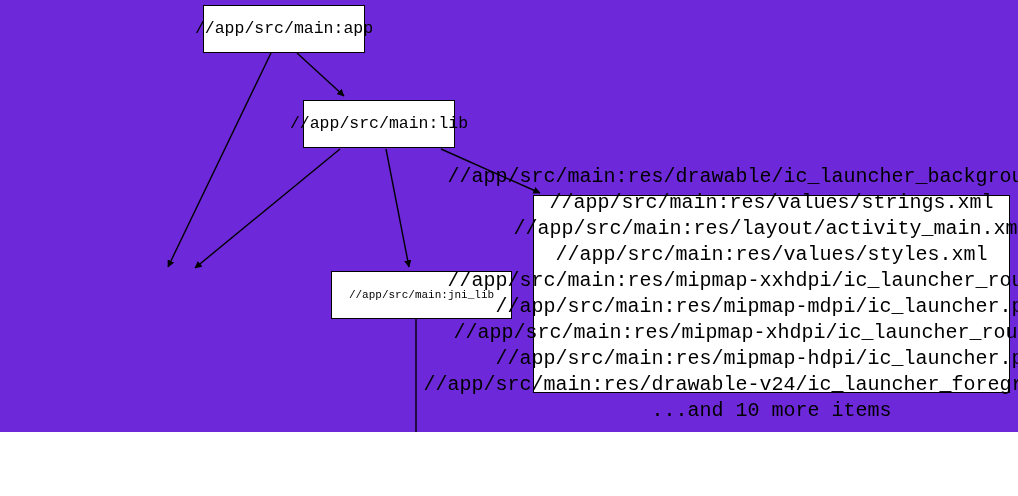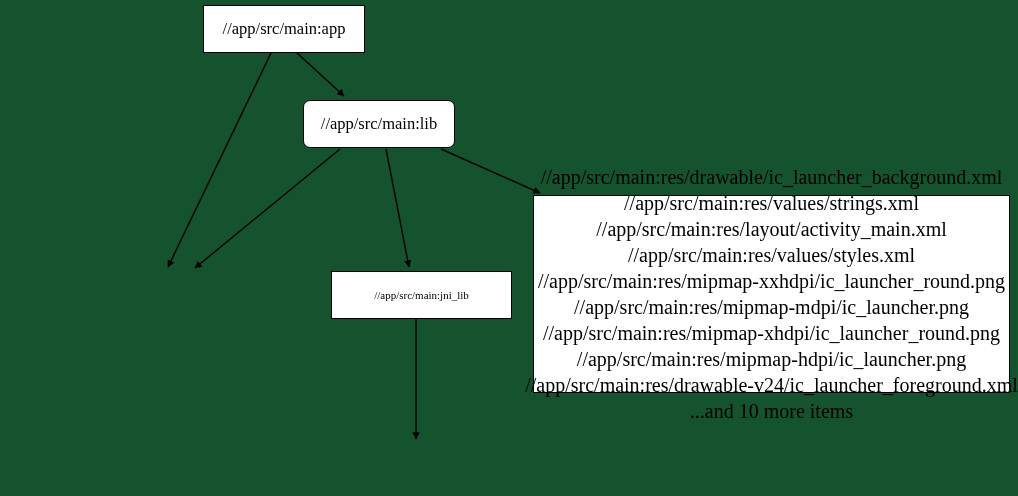--- a/index.html
+++ b/index.html
@@ -4,24 +4,24 @@
 <title>Dependency Graph</title>
 <style>
   html, body {
     margin: 0;
     padding: 0;
     background: #ffffff;
   }
   #canvas {
     position: relative;
     width: 1018px;
-    height: 496px;
-    background: #14532d;
+    height: 432px;
+    background: #6d28d9;
     overflow: hidden;
-    font-family: Liberation Serif, serif;
+    font-family: Liberation Mono, monospace;
   }
   #edge-layer {
     position: absolute;
     left: 0;
     top: 0;
     width: 1018px;
     height: 496px;
     pointer-events: none;
   }
   .node {
@@ -37,21 +37,21 @@
     white-space: pre;
     line-height: 1.0;
   }
   .node-label {
     display: block;
     white-space: pre;
     text-align: center;
   }
   
   .n-app      { left: 203px; top: 5px;   width: 162px; height: 48px;  font-size: 16.5px; }
-  .n-lib      { left: 303px; top: 100px; width: 152px; height: 48px;  font-size: 16.5px; border-radius: 7px; }
+  .n-lib      { left: 303px; top: 100px; width: 152px; height: 48px;  font-size: 16.5px; }
   .n-manifest { left: 5px;   top: 271px; width: 298px; height: 48px;  font-size: 16.5px; }
   .n-jnilib   { left: 331px; top: 271px; width: 181px; height: 48px;  font-size: 11px; }
   .n-res      { left: 533px; top: 195px; width: 477px; height: 198px; font-size: 20px; line-height: 1.30; }
   .n-cpp      { left: 280px; top: 443px; width: 269px; height: 48px;  font-size: 16.5px; }
 </style>
 </head>
 <body>
 
 <div id="canvas">
 

